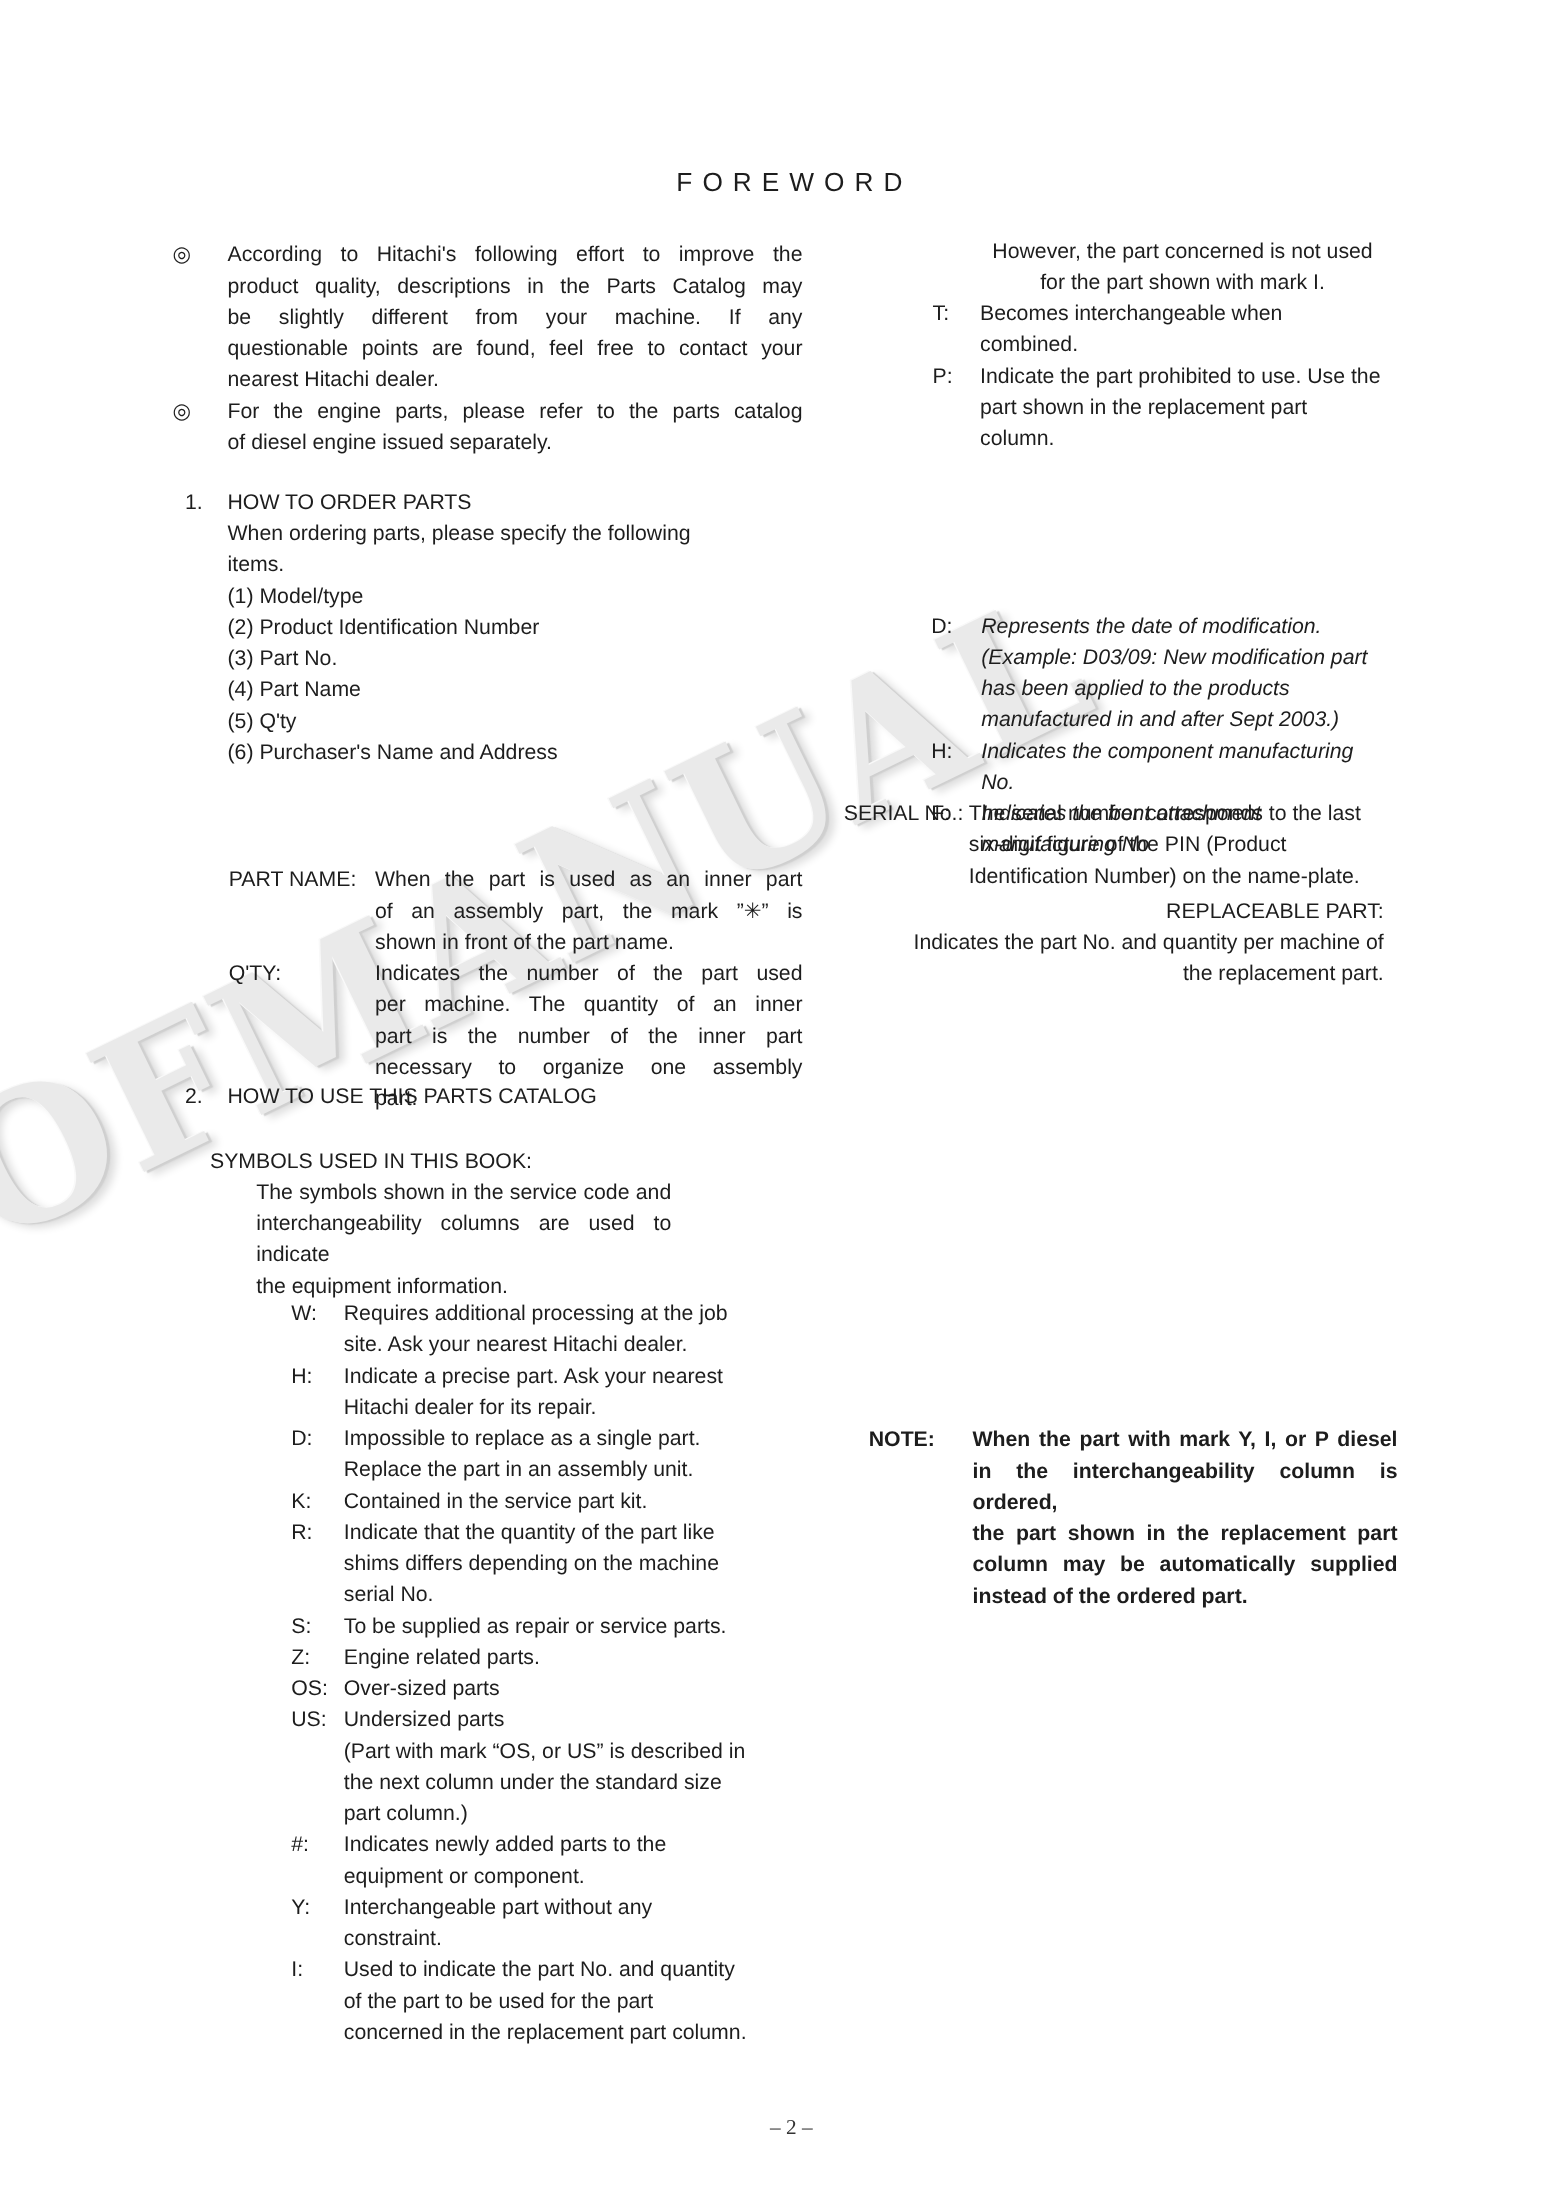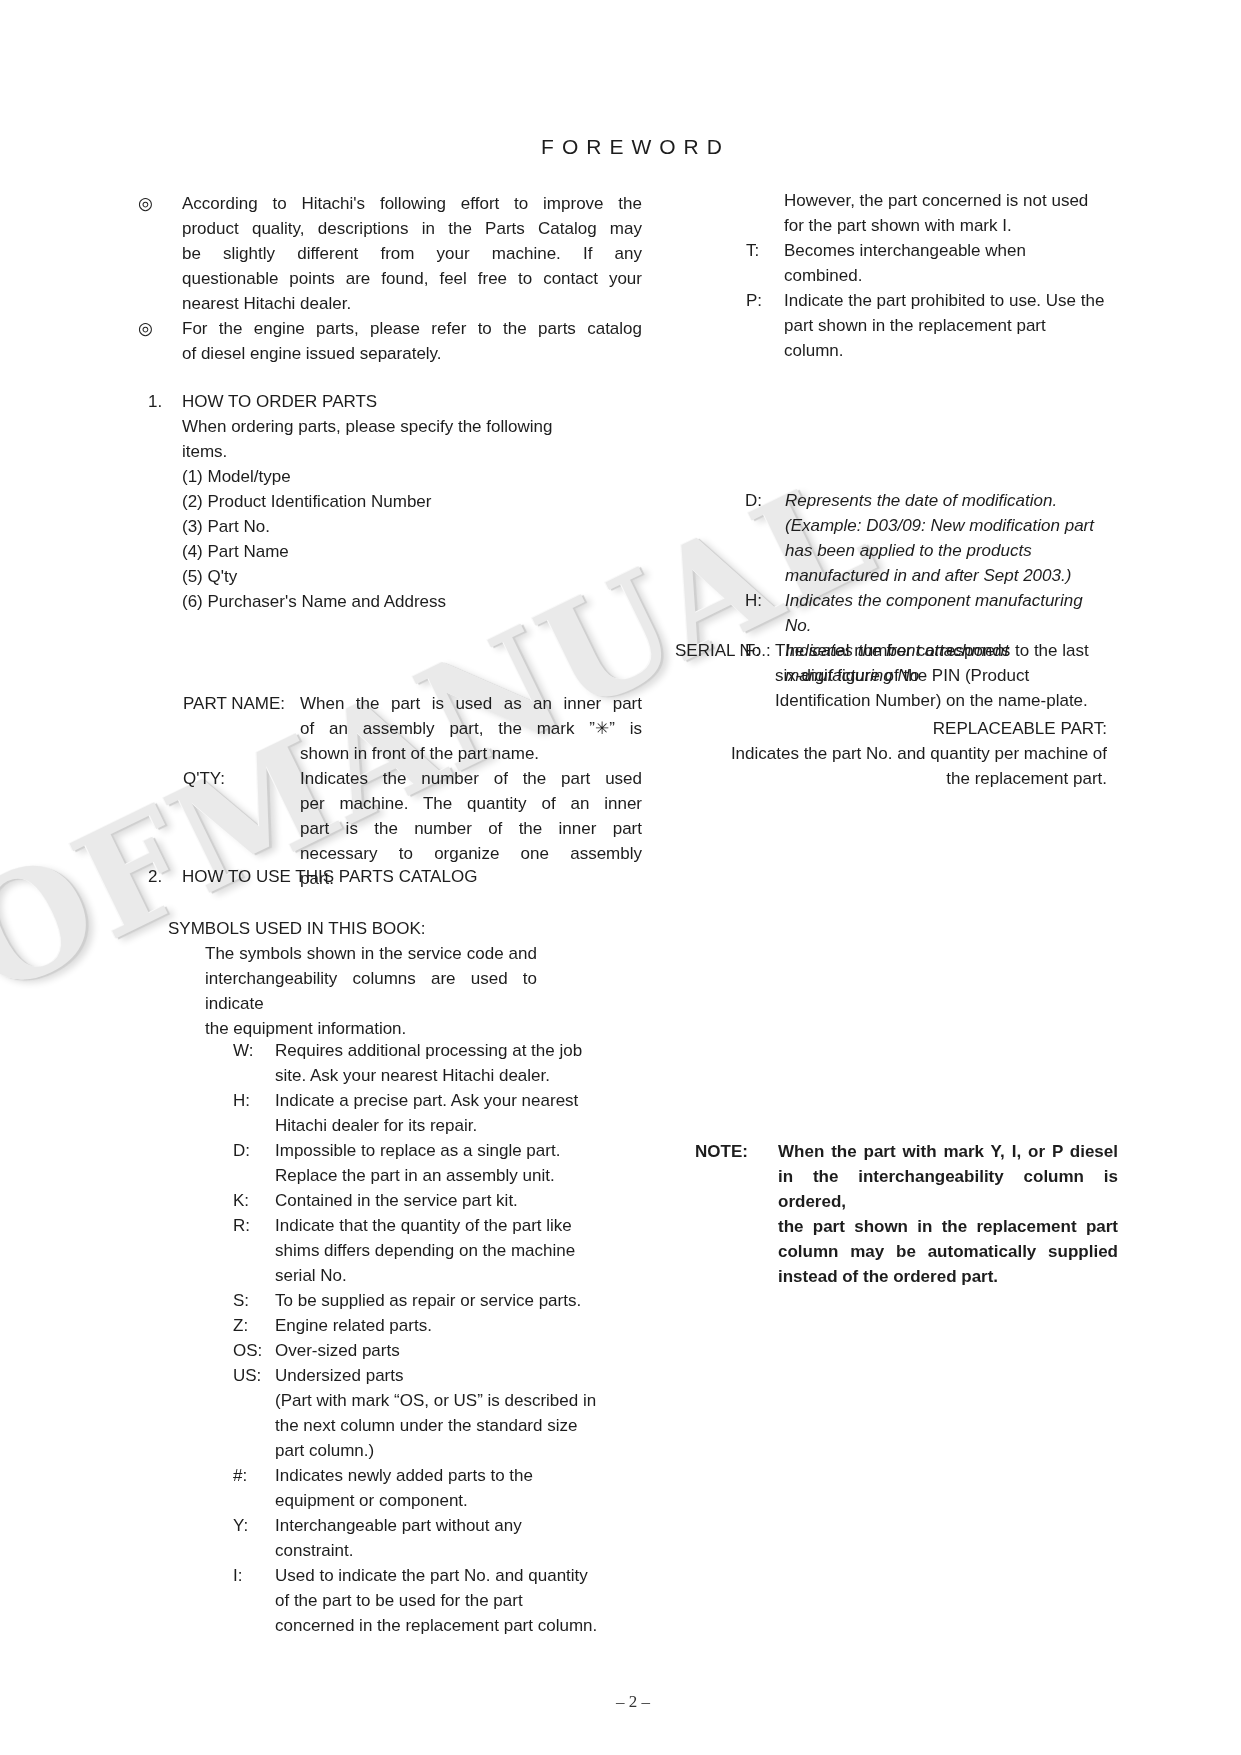--- a/index.html
+++ b/index.html
@@ -28,21 +28,21 @@
   .sec1{left:148px;top:389px;width:492px;}
   .sec2{left:148px;top:639px;width:492px;}
   .secbody{margin-left:34px;}
   .defs{left:183px;top:691px;width:460px;}
   .defs .txt{margin-left:117px;width:342px;}
   .symhead{left:168px;top:916px;width:420px;}
   .symintro{left:205px;top:941px;width:332px;}
   .symlist{left:233px;top:1038px;width:356px;}
   .symlist .txt{margin-left:42px;}
   
-  .cont{left:784px;top:188px;width:324px;}
+  .cont{left:784px;top:188px;width:324px;text-align:center;}
   .tplist{left:746px;top:238px;width:360px;}
   .tplist .txt{margin-left:38px;}
   .serial{left:675px;top:388px;width:434px;}
   .serial .txt{margin-left:100px;}
   .dhflist{left:745px;top:488px;width:364px;}
   .dhflist .txt{margin-left:40px;font-style:italic;}
   .repl{left:677px;top:716px;width:430px;text-align:right;}
   .repl .txt{margin-left:30px;}
   .note{left:695px;top:814px;width:420px;font-weight:bold;}
   .note .txt{margin-left:83px;width:340px;}

